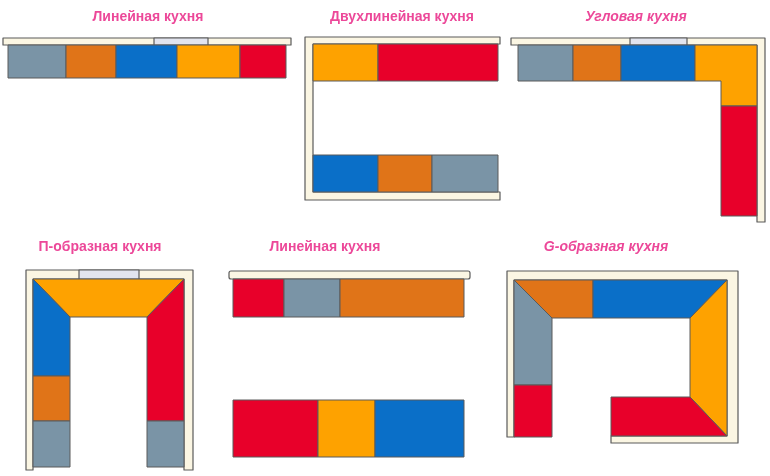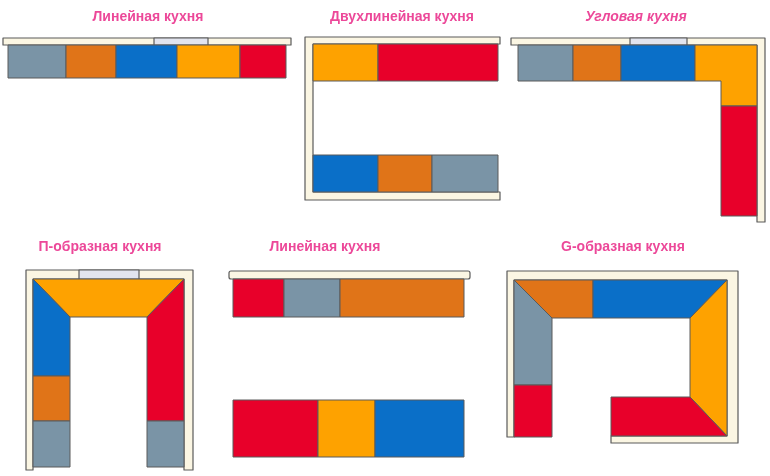--- a/index.html
+++ b/index.html
@@ -66,14 +66,14 @@
       <polygon points="611,397 690,397 727,436 611,436" fill="#e8002a" stroke="#5a5a5a" stroke-width="1" stroke-linejoin="round"></polygon>
     </g>
   </svg>
 
 <div id="titles">
   <div class="title" style="left: 148px; top: 8px;">Линейная кухня</div>
   <div class="title" style="left: 402px; top: 8px;">Двухлинейная кухня</div>
   <div class="title" style="left: 636px; top: 8px; font-style: italic;">Угловая кухня</div>
   <div class="title" style="left: 100px; top: 238px;">П-образная кухня</div>
   <div class="title" style="left: 325px; top: 238px;">Линейная кухня</div>
-  <div class="title" style="left: 623px; top: 238px;">G-образная кухня</div>
+  <div class="title" style="left: 606px; top: 238px; font-style: italic;">G-образная кухня</div>
 </div>
 
 </body></html>

